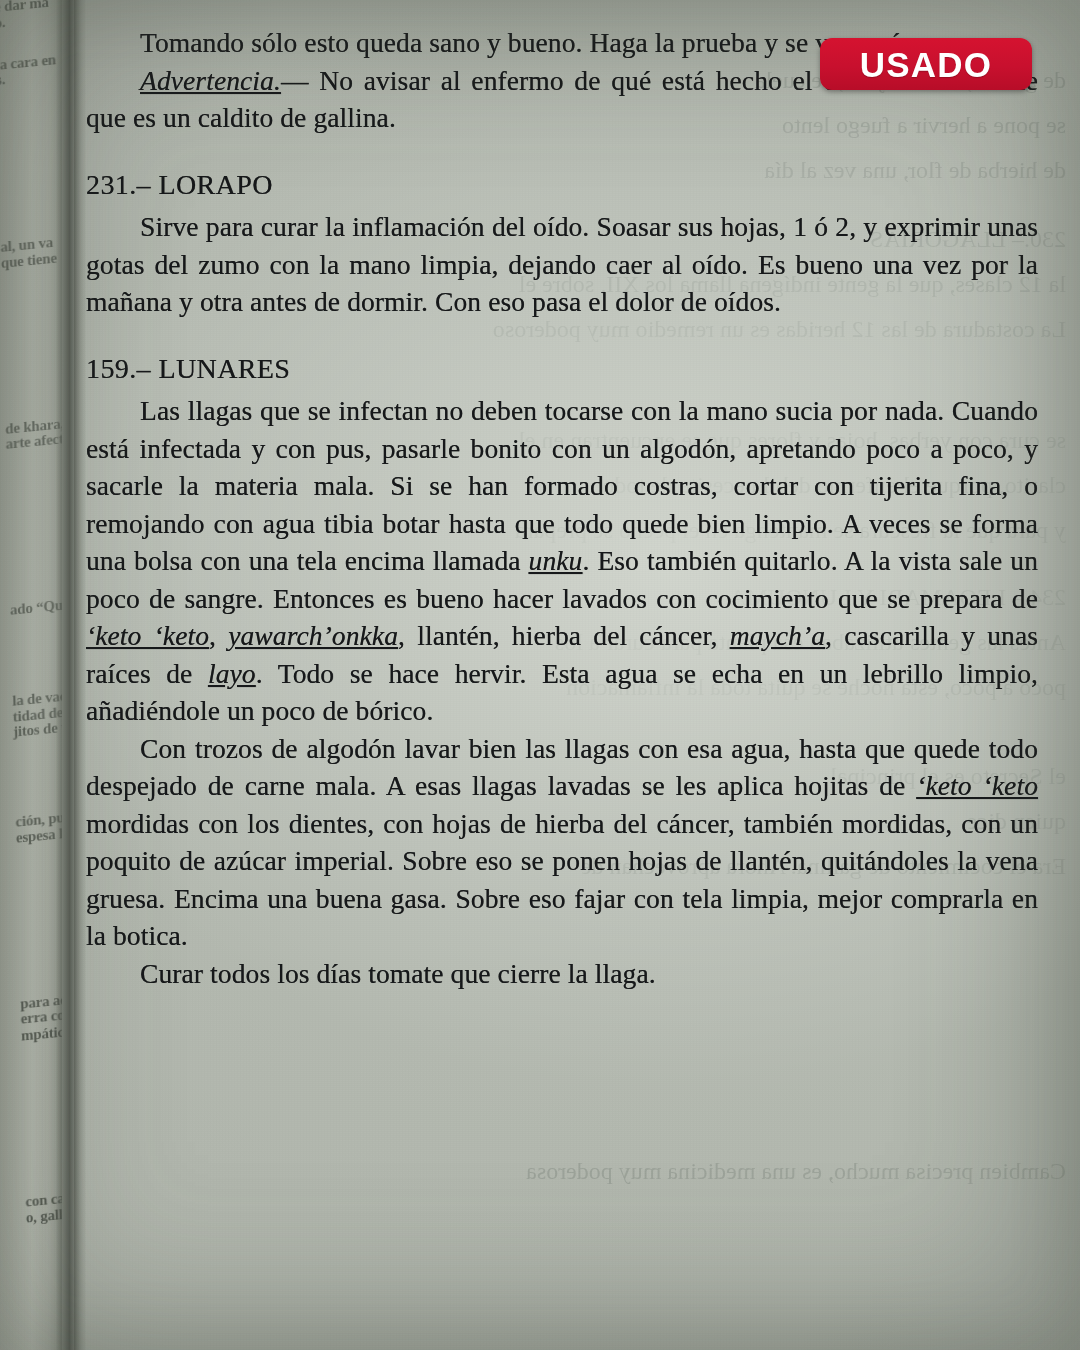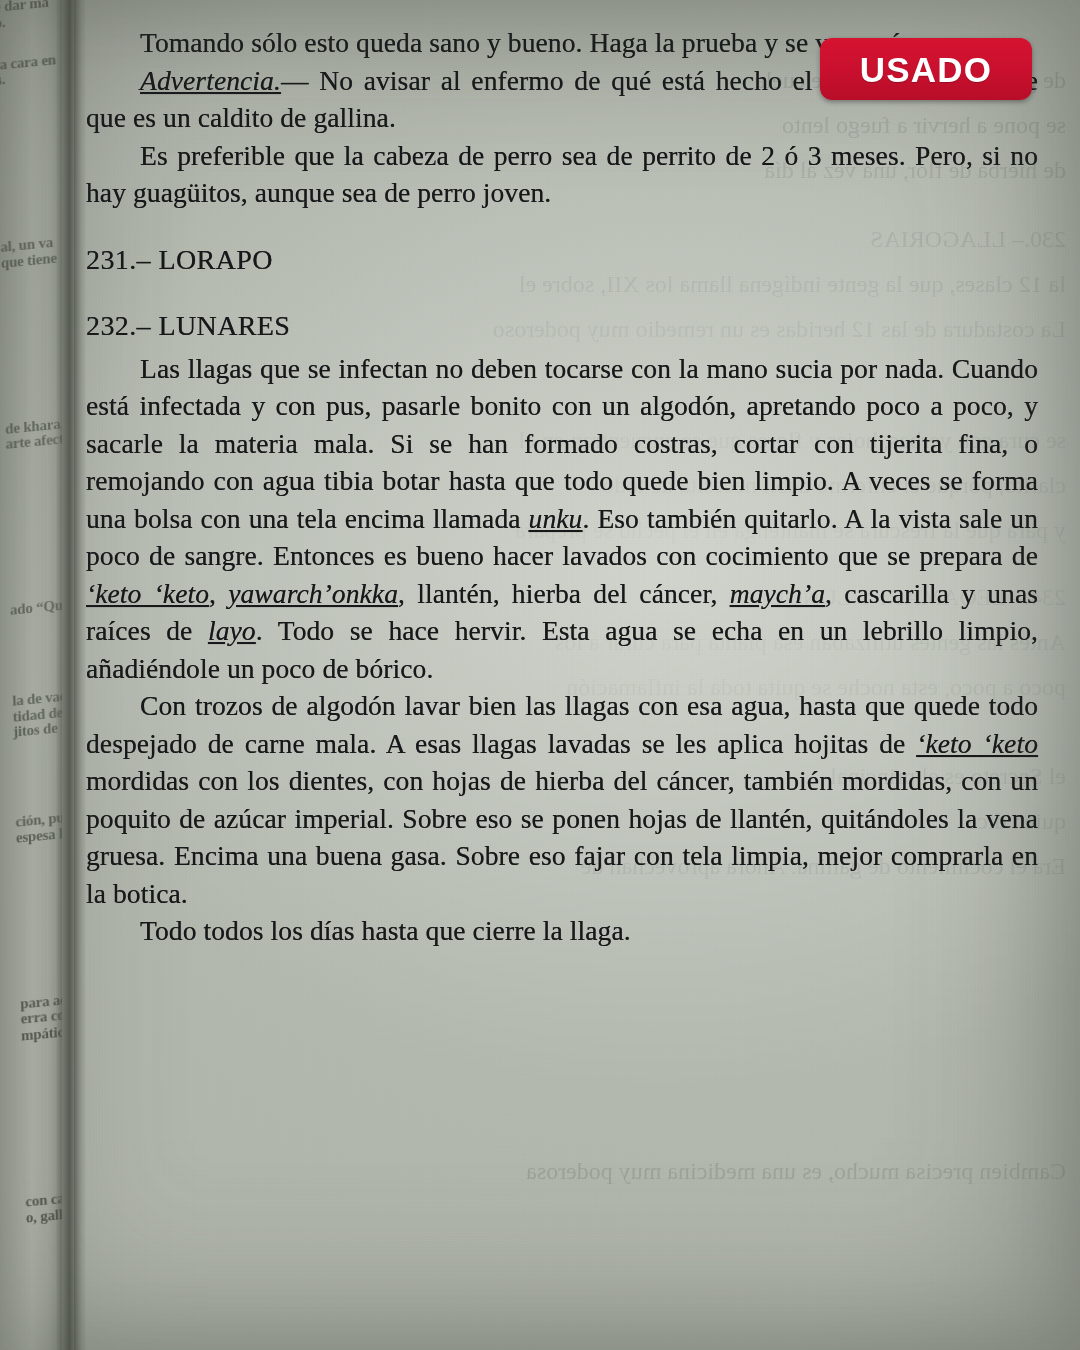--- a/index.html
+++ b/index.html
@@ -164,21 +164,21 @@
   .inked {
     text-shadow: 0 0 .6px rgba(20,22,20,.55), .3px .3px .5px rgba(35,38,33,.30);
   }
 
   
   .badge {
     position: absolute;
     left: 820px;
     top: 38px;
     width: 212px;
-    height: 62px;
+    height: 52px;
     border-radius: 12px;
     background: linear-gradient(180deg, #d51330 0%, #c8102e 55%, #b70d28 100%);
     box-shadow: 0 2px 5px rgba(0,0,0,.35);
     display: flex;
     align-items: center;
     justify-content: center;
   }
   .badge-text {
     font-family: "Liberation Sans", "DejaVu Sans", sans-serif;
     font-weight: 700;
@@ -255,32 +255,32 @@
 
   <div class="paper-wash"></div>
   <div class="paper-noise"></div>
 
   <div class="column inked">
 
     <p class="para-indent">Tomando sólo esto queda sano y bueno. Haga la prueba y se vencerá.</p>
 
     <p class="para-indent"><em>Advertencia.</em><span>— No avisar al enfermo de qué está hecho el caldo. Sólo decirle que es un caldito de gallina.</span></p>
 
-    <p class="para-indent">Es preferible que la cabeza de perro sea de perrito de 2 ó 3 meses. Pero, si no hay guagüitos, aunque sea de perro joven.</p>
 
     <p class="heading">231.– LORAPO</p>
-
-    <p class="heading">232.– LUNARES</p>
+    <p class="para-indent secbody">Sirve para curar la inflamación del oído. Soasar sus hojas, 1 ó 2, y exprimir unas gotas del zumo con la mano limpia, dejando caer al oído. Es bueno una vez por la mañana y otra antes de dormir. Con eso pasa el dolor de oídos.</p>
+
+    <p class="heading">159.– LUNARES</p>
 
 
     <p class="para-indent secbody"><span>Las llagas que se infectan no deben tocarse con la mano sucia por nada. Cuando está infectada y con pus, pasarle bonito con un algodón, apretando poco a poco, y sacarle la materia mala. Si se han formado costras, cortar con tijerita fina, o remojando con agua tibia botar hasta que todo quede bien limpio. A veces se forma una bolsa con una tela encima llamada </span><em>unku</em><span>. Eso también quitarlo. A la vista sale un poco de sangre. Entonces es bueno hacer lavados con cocimiento que se prepara de </span><em>‘keto ‘keto</em><span>, </span><em>yawarch’onkka</em><span>, llantén, hierba del cáncer, </span><em>maych’a</em><span>, cascarilla y unas raíces de </span><em>layo</em><span>. Todo se hace hervir. Esta agua se echa en un lebrillo limpio, añadiéndole un poco de bórico.</span></p>
 
     <p class="para-indent"><span>Con trozos de algodón lavar bien las llagas con esa agua, hasta que quede todo despejado de carne mala. A esas llagas lavadas se les aplica hojitas de </span><em>‘keto ‘keto</em><span> mordidas con los dientes, con hojas de hierba del cáncer, también mordidas, con un poquito de azúcar imperial. Sobre eso se ponen hojas de llantén, quitándoles la vena gruesa. Encima una buena gasa. Sobre eso fajar con tela limpia, mejor comprarla en la botica.</span></p>
 
-    <p class="para-indent">Todo todos los días hasta que cierre la llaga.</p>
+    <p class="para-indent">Curar todos los días tomate que cierre la llaga.</p>
   </div>
 
   <div class="gutter"></div>
   <div class="gutter-edge"></div>
 
   <div class="vignette"></div>
 
   <div class="badge">
     <span class="badge-text">USADO</span>
   </div>

